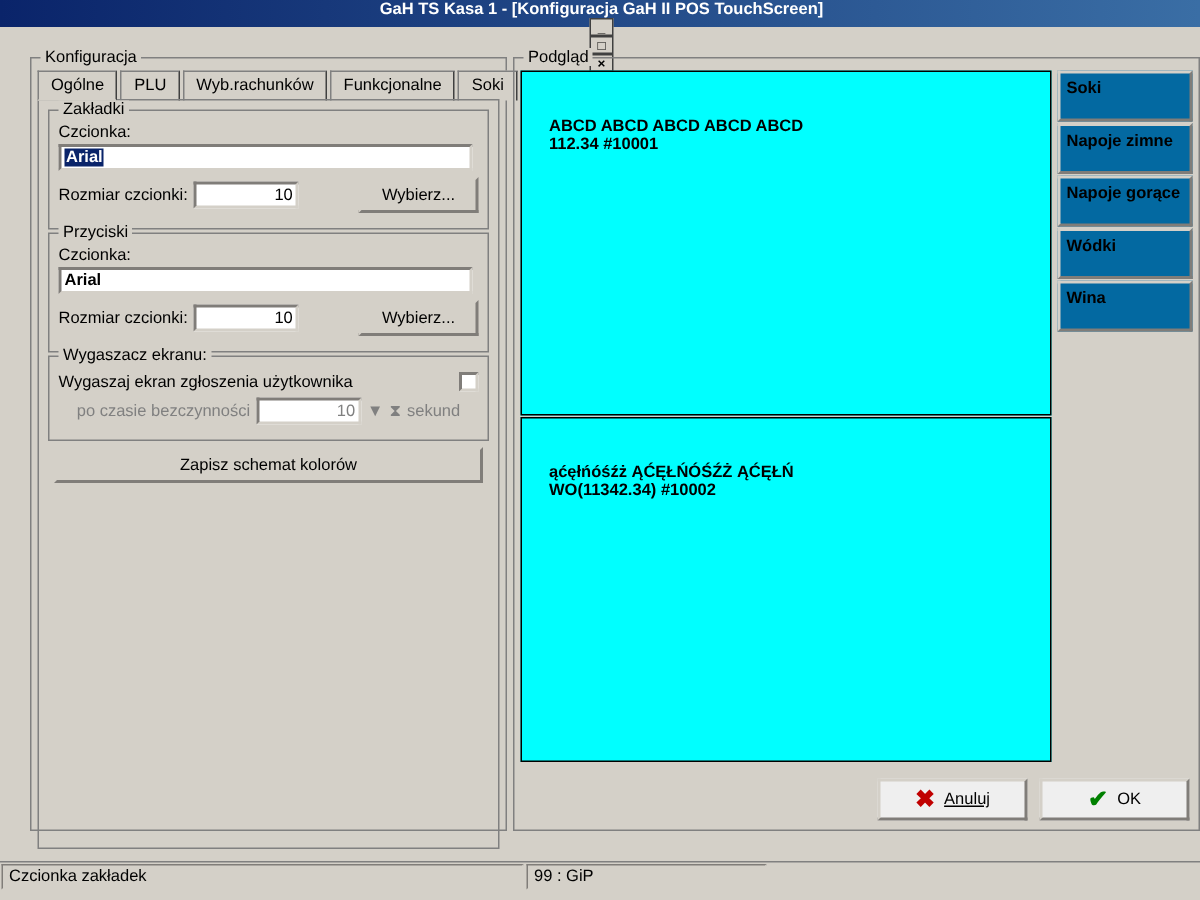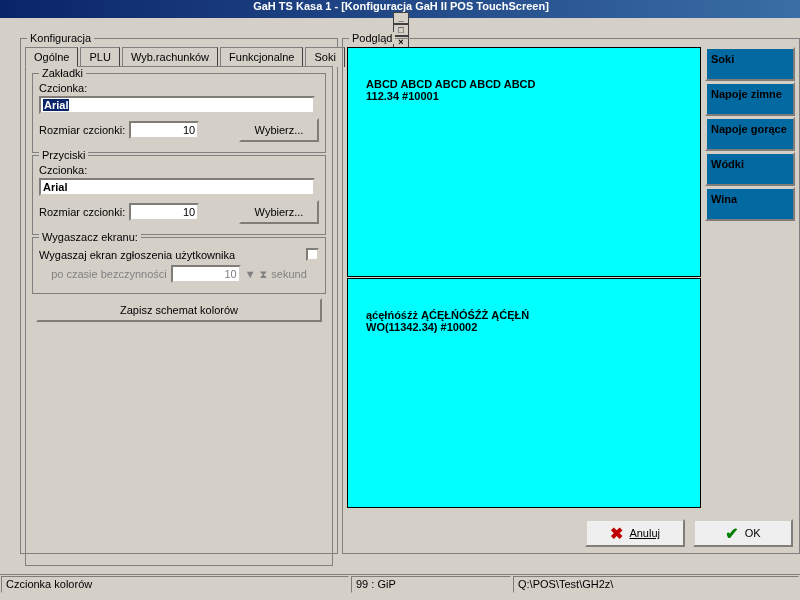--- a/index.html
+++ b/index.html
@@ -130,16 +130,15 @@
       </button>
       <button class="bottom-btn">
         <span class="check-icon">✔</span>
         <span>OK</span>
       </button>
     </div>
   </div>
 </div>
 
 <div class="statusbar">
-  <div class="status-cell" style="width:348px">Czcionka kolorów</div>
+  <div class="status-cell" style="width:348px">Czcionka zakładek</div>
   <div class="status-cell" style="width:160px">99 : GiP</div>
-  <div class="status-cell" style="flex:1">Q:\POS\Test\GH2z\</div>
 </div>
 
 </body></html>

